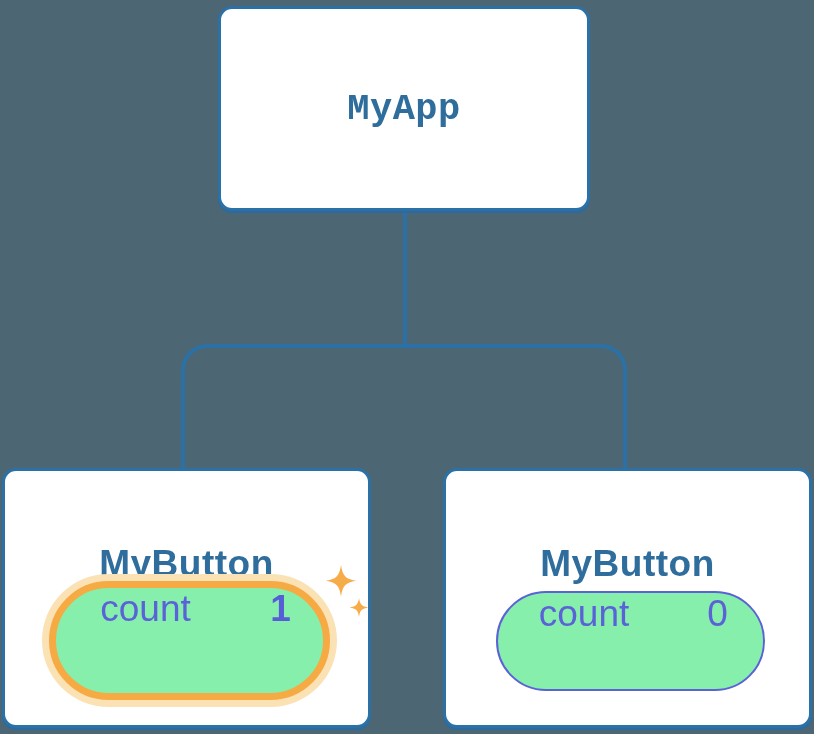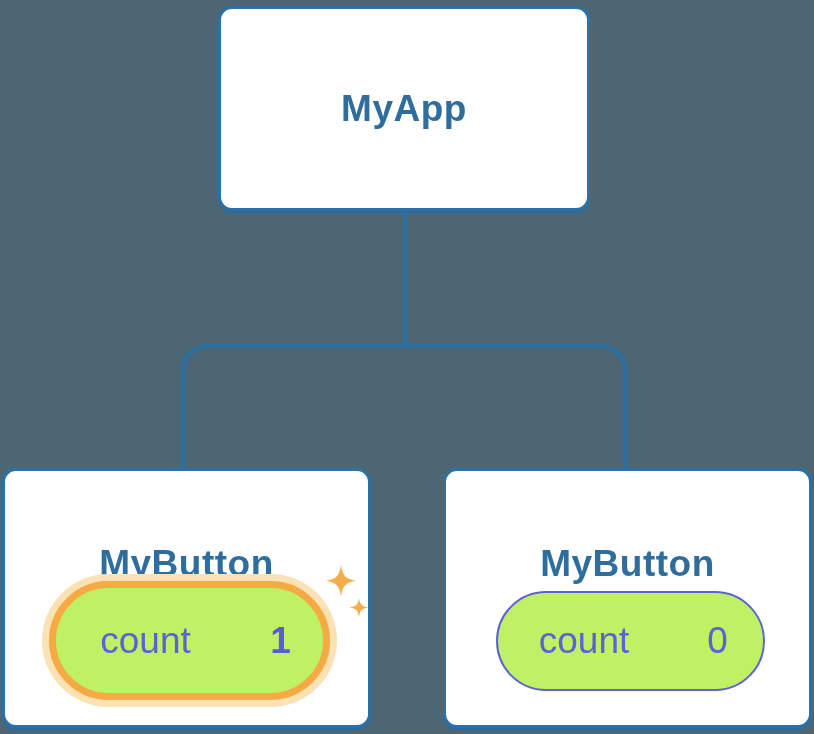--- a/index.html
+++ b/index.html
@@ -19,21 +19,21 @@
     position: absolute;
     background: #ffffff;
     border: 3px solid #2C71A5;
     border-radius: 14px;
     box-shadow: 0 2px 0 #2B6AA0;
     box-sizing: border-box;
   }
   .node-root {
     left: 218px; top: 6px;
     width: 372px; height: 205px;
-    display: flex; align-items: center; justify-content: center;
+    display: flex; align-items: center; justify-content: center; font-family: Liberation Mono, monospace;
   }
   .node-child-left  { left: 2px;   top: 468px; width: 369px; height: 260px; }
   .node-child-right { left: 443px; top: 468px; width: 369px; height: 260px; }
 
   .node-title {
     color: #2E6D9C;
     font-size: 37px;
     font-weight: 700;
     letter-spacing: 0.5px;
   }
@@ -58,23 +58,23 @@
     border-top: 4px solid #2C71A5;
     border-left: 4px solid #2C71A5;
     border-right: 4px solid #2C71A5;
     border-radius: 26px 26px 0 0;
     box-sizing: border-box;
   }
 
   
   .pill {
     position: absolute;
-    background: #bef264;
+    background: #86efac;
     display: flex;
-    align-items: center;
+    align-items: flex-start;
     box-sizing: border-box;
   }
   .pill-highlighted {
     left: 44px; top: 110px;
     width: 281px; height: 119px;
     border: 7px solid #F6AA43;
     border-radius: 62px;
     box-shadow: 0 0 0 7px #FBE2B4;
   }
   .pill-normal {

